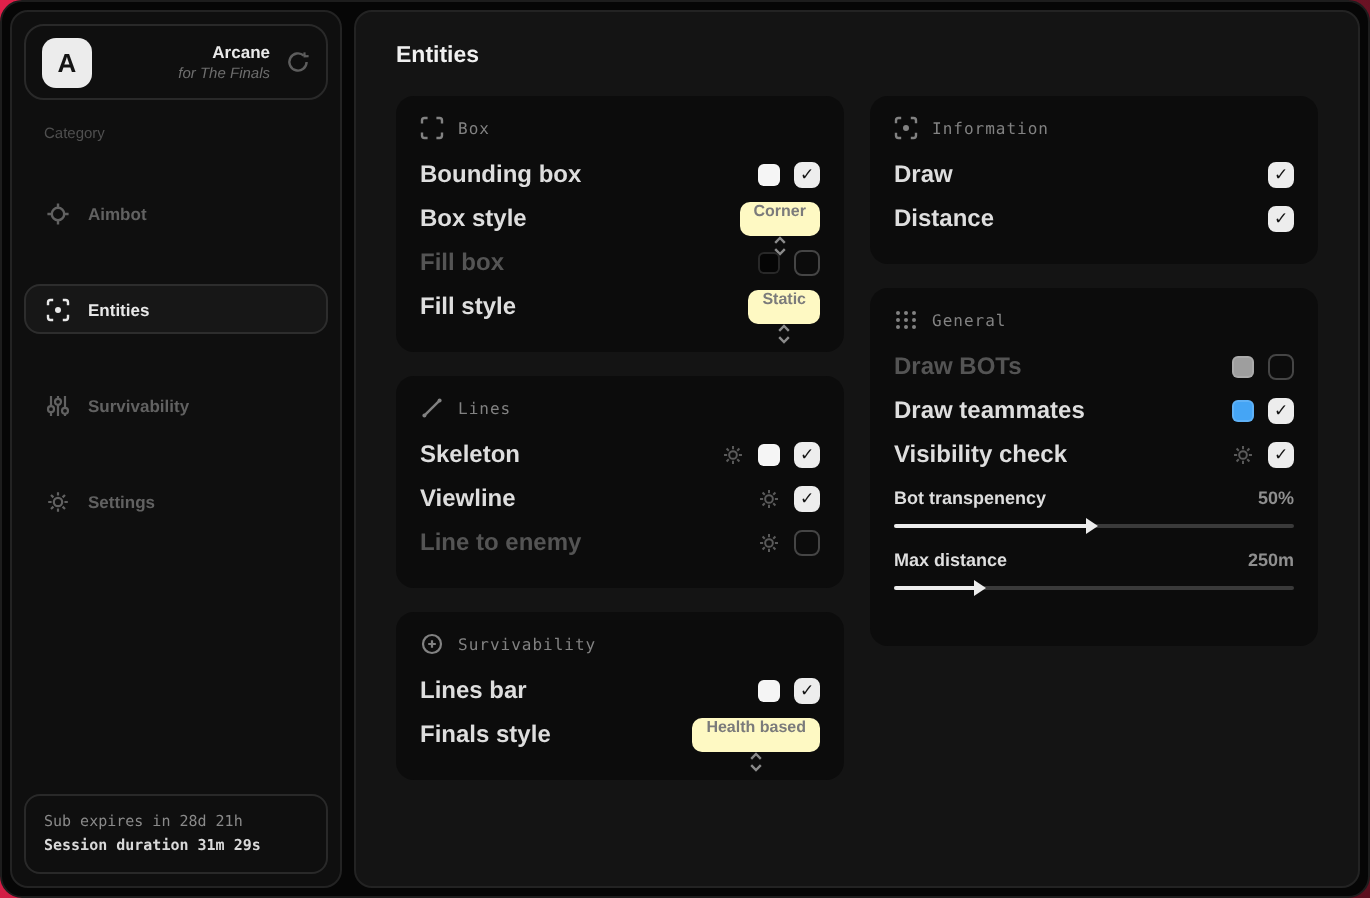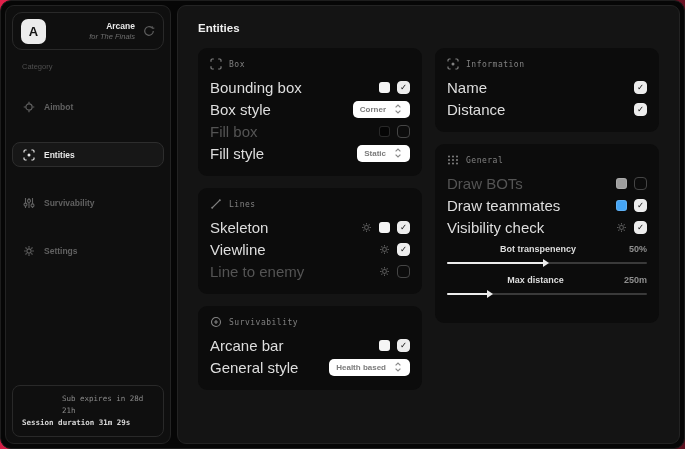--- a/index.html
+++ b/index.html
@@ -20,46 +20,46 @@
   .brand-sub { font-size:7.5px; color:#6e6e6e;font-style:italic; }
   .sync { color:#5d5d5d; display:flex; }
   .cat-label { font-size:7.5px; color:#4f4f4f; margin:12px 0 6px 10px; }
   .nav-item { display:flex; align-items:center; gap:9px; height:25px; padding:0 10px;
     border-radius:8px; border:1px solid transparent; color:#616161; font-size:8.5px;
     font-weight:600; margin-bottom:3px; cursor:pointer;margin-top:23px; }
   .nav-item.active { color:#e8e8e8; background:#171717; border-color:#2d2d2d; }
   .nav-item .icn { display:flex; }
   .sub-box { position:absolute; left:6px; right:6px; bottom:6px; border:1px solid #292929;
     border-radius:8px; padding:7px 9px; font-family:"DejaVu Sans Mono",monospace; line-height:1.6; }
-  .sub-line1 { font-size:7.5px; color:#8a8a8a;margin-left:40px; }
+  .sub-line1 { font-size:7.5px; color:#8a8a8a; }
   .sub-line2 { font-size:7.5px; color:#d9d9d9; font-weight:bold; }
 
   
   .main { position:absolute; left:176px; top:4px; right:4px; bottom:4px;
     background:#141414; border:1px solid #232323; border-radius:9px; padding:12px 20px; overflow:hidden; }
   .page-title { font-size:11.5px; font-weight:bold; color:#f0f0f0; margin:4px 0 14px 0; }
   .columns { display:flex; gap:13px; align-items:flex-start; }
   .col { width:226px; display:flex; flex-direction:column; gap:12px; }
   .card { background:#0c0c0c; border-radius:9px; padding:10px 12px 12px 12px; }
   .card-hd { display:flex; align-items:center; gap:7px; color:#828282;
     font-family:"DejaVu Sans Mono",monospace; font-size:8px; letter-spacing:.5px; margin-bottom:6px; }
   .row { display:flex; align-items:center; gap:7px; height:22px; }
-  .row .lbl { flex:1; font-size:15px; font-weight:400; color:#dedede; }
+  .row .lbl { flex:1; font-size:12px; font-weight:700; color:#dedede; }
   .row.dim .lbl { color:#545454; }
   .sw { width:11px; height:11px; border-radius:3px; box-shadow:inset 0 0 0 1px rgba(255,255,255,.14); cursor:pointer; }
   .cb { width:13px; height:13px; border-radius:4px; border:1.5px solid #454545;
     display:flex; align-items:center; justify-content:center; cursor:pointer; }
   .cb.on { background:#ededed; border-color:#ededed; }
   .cb.on::after { content:"✓"; font-size:8.5px; font-weight:bold; color:#141414; }
   .mini-gear { color:#5a5a5a; display:flex; cursor:pointer; }
-  .dd { display:flex; align-items:center; gap:7px; background:#ffffff; border-radius:5px;
-    height:17px; padding:0 7px; color:#7b7b7b; font-size:8px; font-weight:600; cursor:pointer; }
+  .dd { display:flex; align-items:center; gap:7px; background:#fef9c3; border-radius:5px;
+    height:17px; padding:0 7px; color:#7b7b7b; font-size:8px; font-weight:600; cursor:pointer;flex-direction:column; }
   .dd .icn { display:flex; color:#8a8a8a; }
   .slider-group { margin-top:2px; margin-bottom:7px; }
-  .slider-top { display:flex; align-items:center; height:18px;text-align:center; }
+  .slider-top { display:flex; align-items:center; height:18px; }
   .slider-top .lbl { flex:1; font-size:9px; font-weight:600; color:#dedede; }
   .slider-val { font-size:9px; font-weight:600; color:#8f8f8f; }
   .track { position:relative; height:2px; background:#3a3a3a; border-radius:1px; margin-top:4px; cursor:pointer; }
   .fill { position:relative; height:2px; background:#ededed; border-radius:1px; }
   .fill::after { content:""; position:absolute; right:-2px; top:-3px;
     border-left:6px solid #ededed; border-top:4px solid transparent; border-bottom:4px solid transparent; }
   svg { display:block; }
 </style>
 </head>
 <body>
@@ -268,26 +268,26 @@
           <div class="card">
             <div class="card-hd">
               <span>
                 <svg width="12" height="12" viewBox="0 0 12 12">
                     <use href="#i-health"></use>
                   </svg>
               </span>
               <span>Survivability</span>
             </div>
             <div class="row">
-              <span class="lbl">Arcane bar</span>
+              <span class="lbl">Lines bar</span>
               <span class="sw" style="background: rgb(245, 245, 245);"></span>
               <span class="cb on"></span>
             </div>
             <div class="row">
-              <span class="lbl">General style</span>
+              <span class="lbl">Finals style</span>
               <span class="dd">
                 <span>Health based</span>
                 <span class="icn">
                   <svg width="10" height="12" viewBox="0 0 10 12">
                       <use href="#i-updown"></use>
                     </svg>
                 </span>
               </span>
             </div>
           </div>
@@ -298,21 +298,21 @@
           <div class="card">
             <div class="card-hd">
               <span>
                 <svg width="12" height="12" viewBox="0 0 12 12">
                     <use href="#i-scan"></use>
                   </svg>
               </span>
               <span>Information</span>
             </div>
             <div class="row">
-              <span class="lbl">Name</span>
+              <span class="lbl">Draw</span>
               <span class="cb on"></span>
             </div>
             <div class="row">
               <span class="lbl">Distance</span>
               <span class="cb on"></span>
             </div>
           </div>
 
           <div class="card">
             <div class="card-hd">

